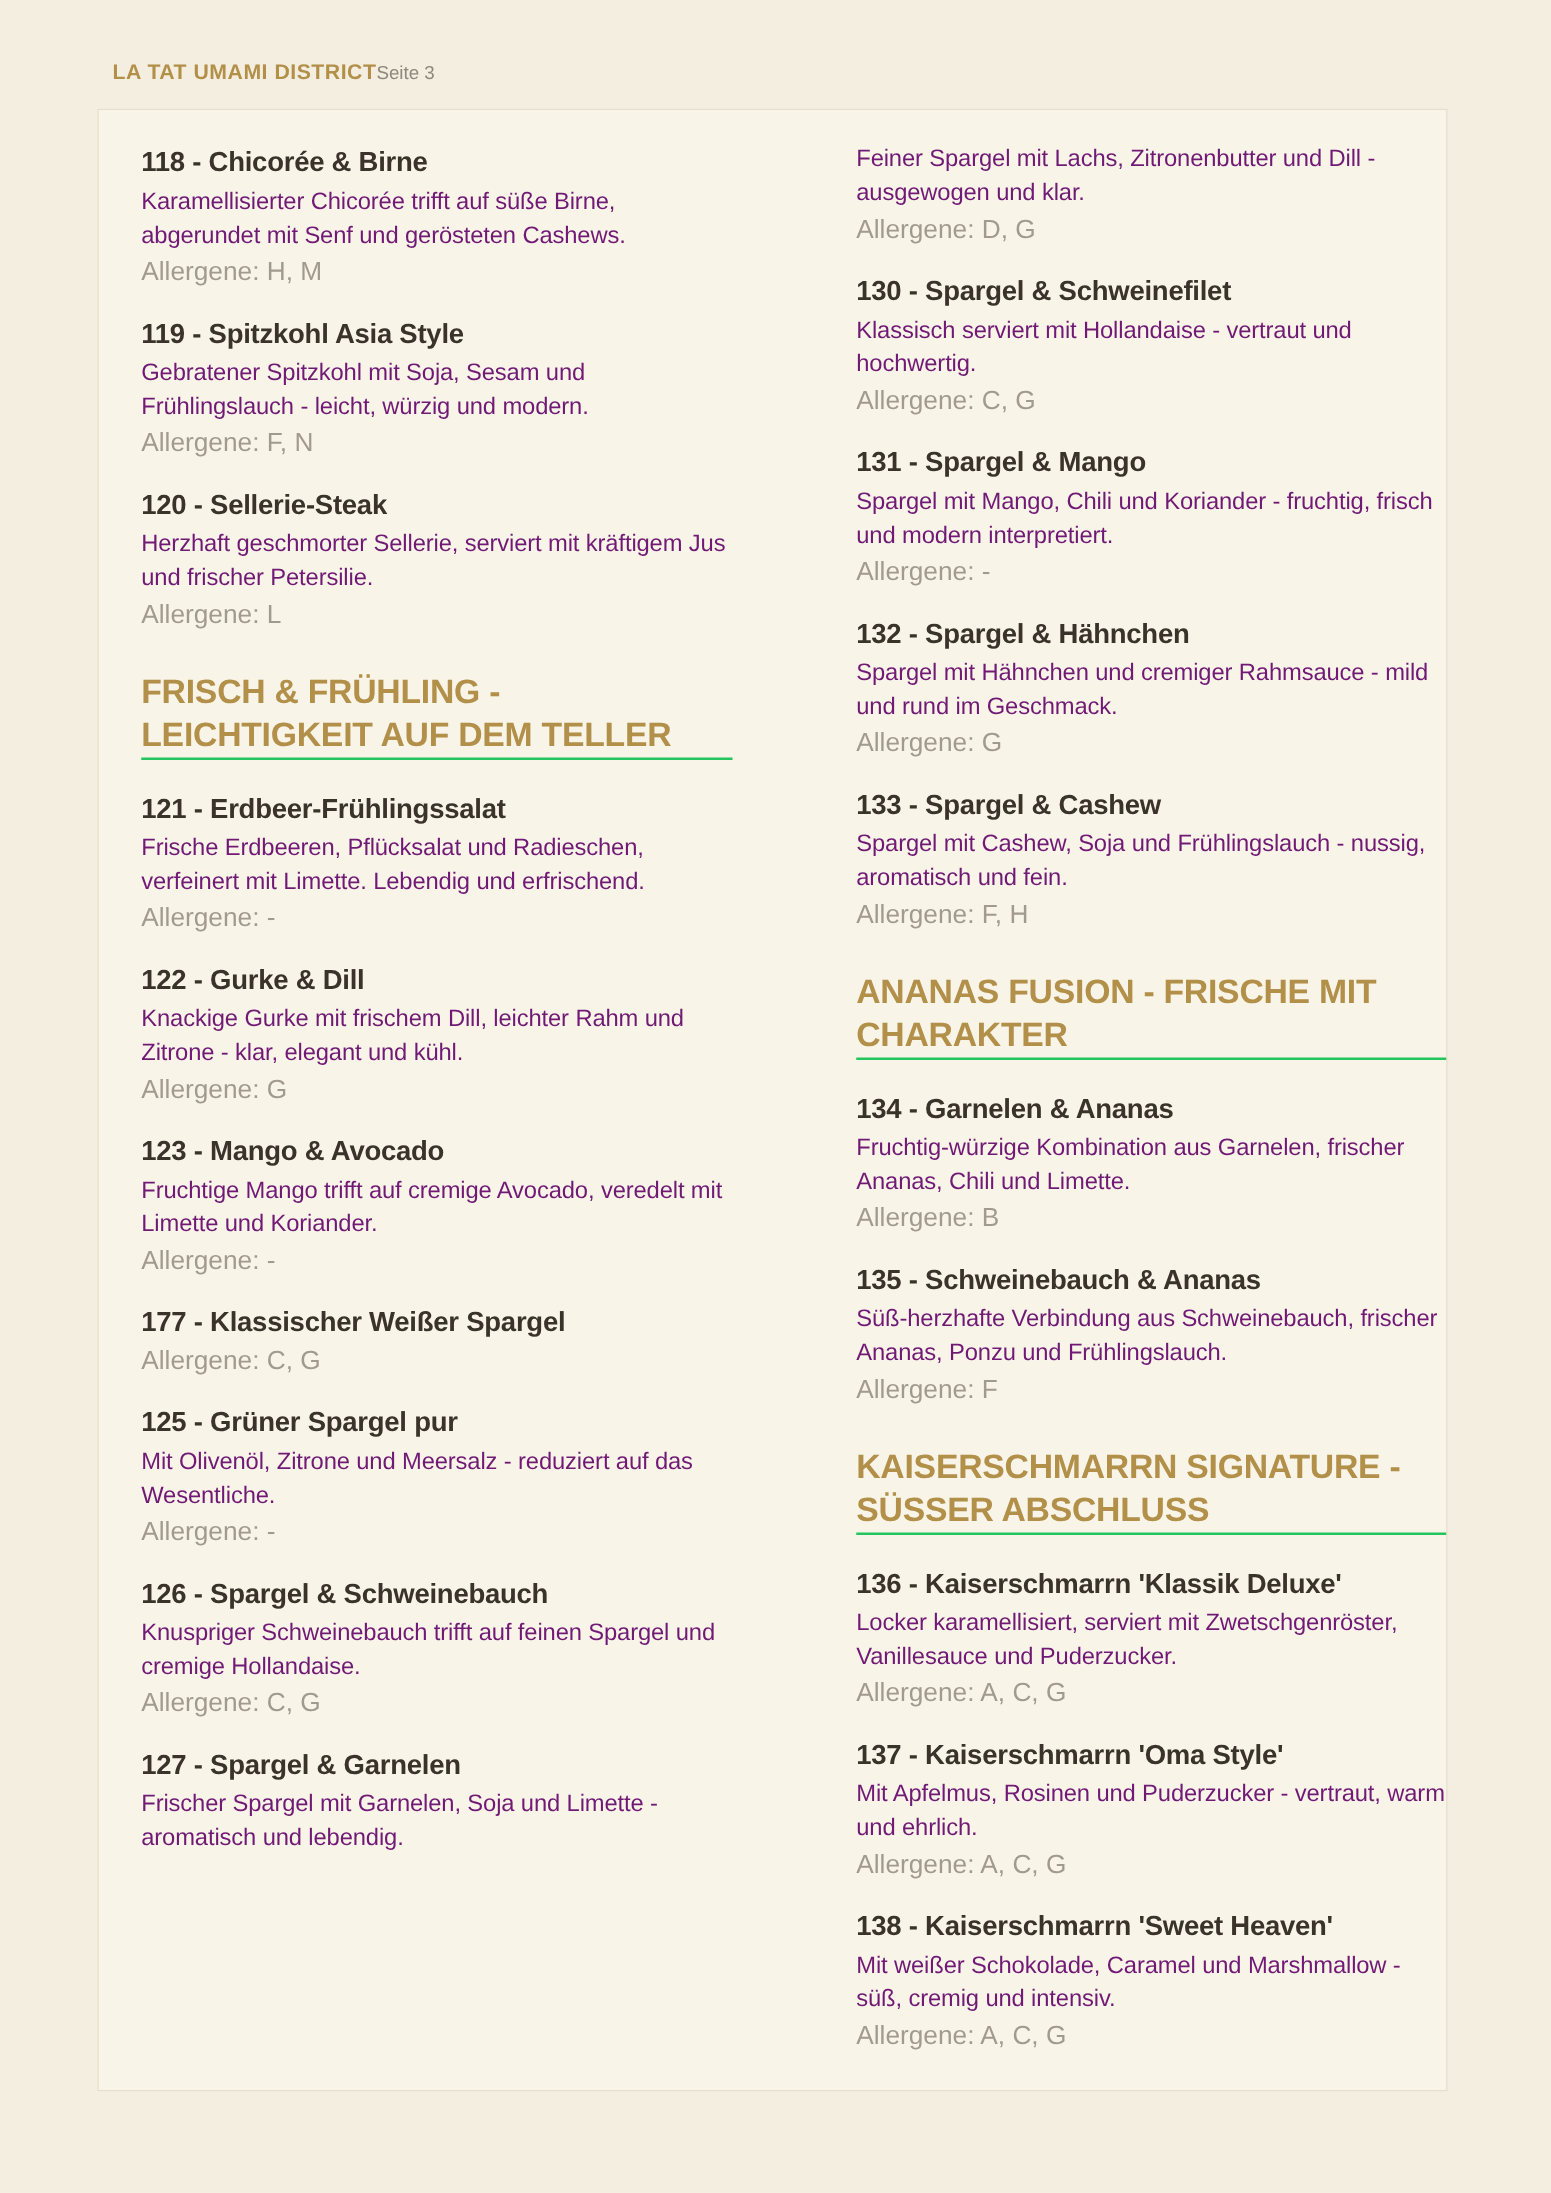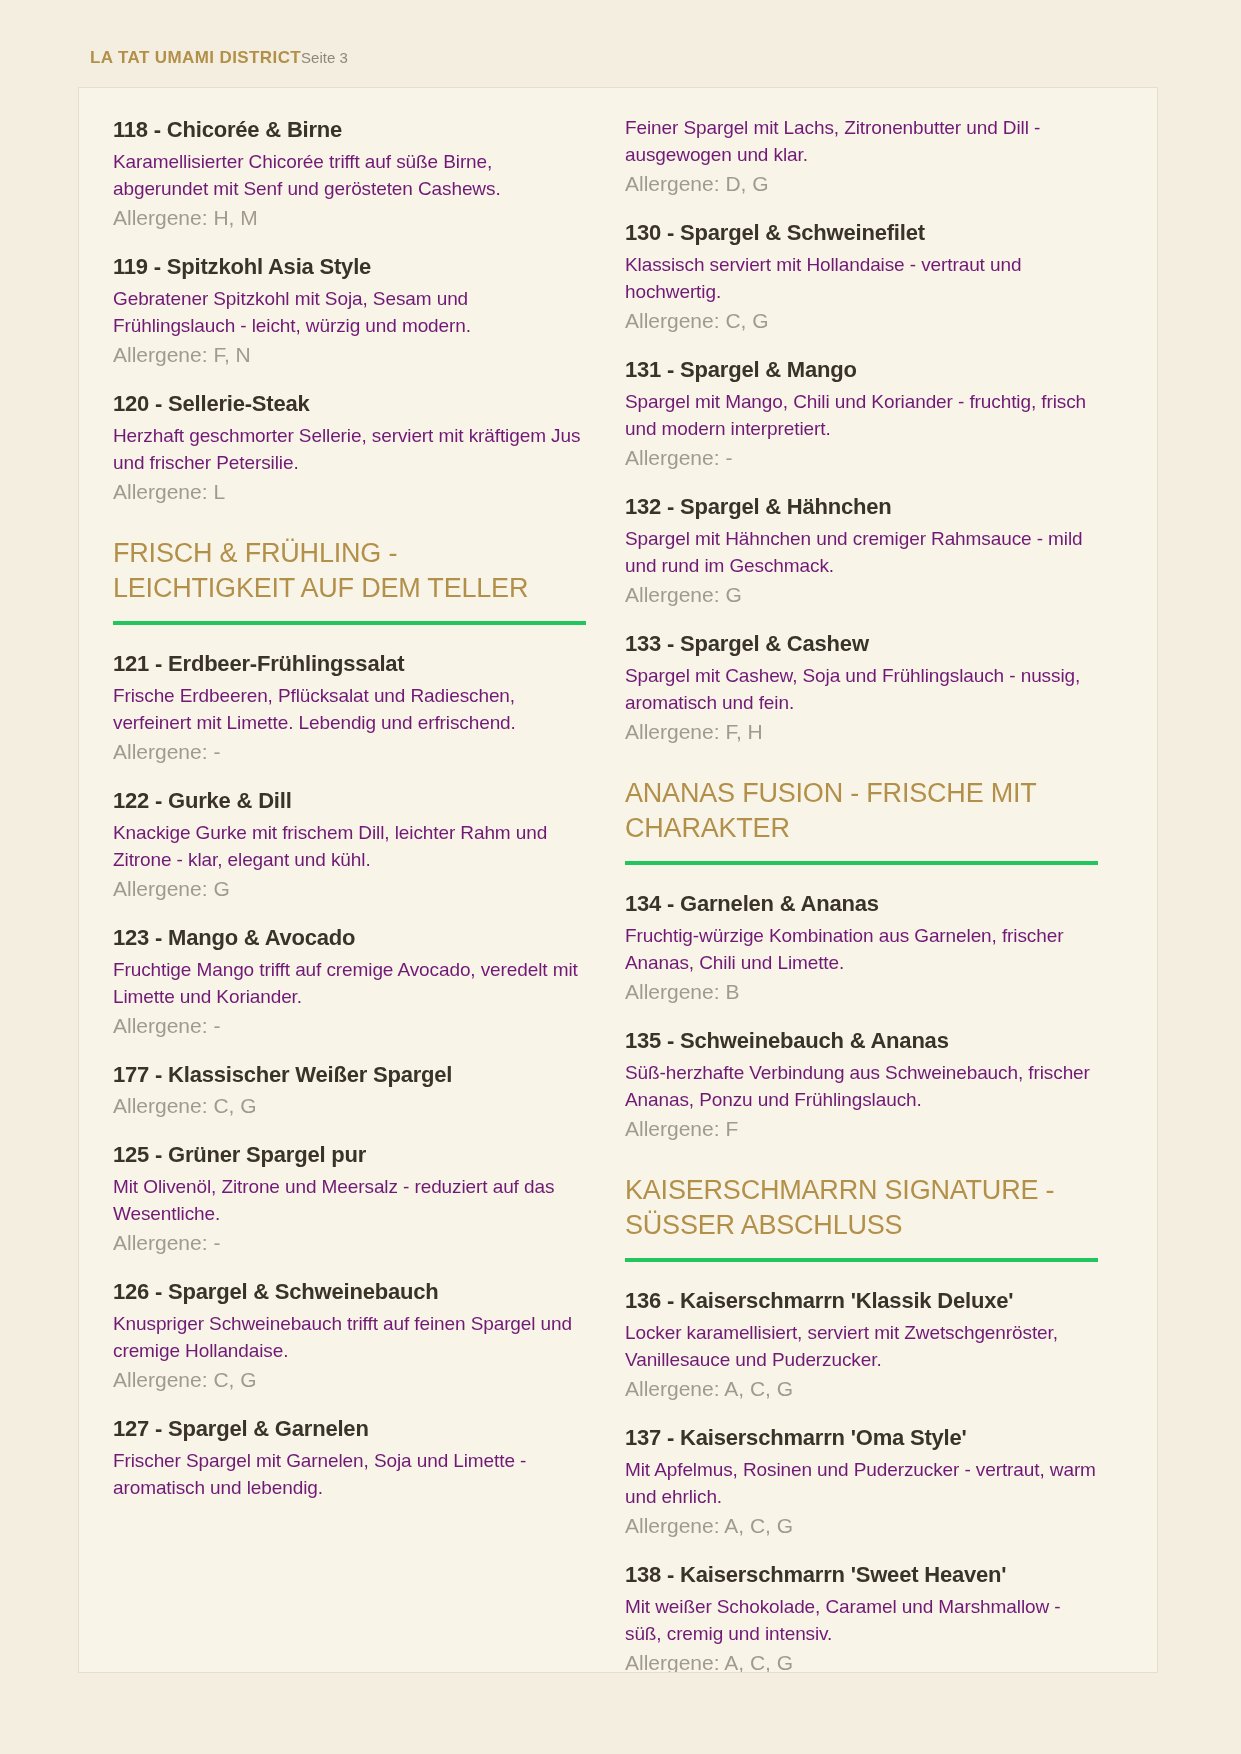--- a/index.html
+++ b/index.html
@@ -33,21 +33,21 @@
     margin: 19px 0 0 78px;
     width: 1080px;
     height: 1586px;
     background: var(--card-bg, #f9f4e8);
     border: 1px solid #e5decd;
     padding: 27px 33px 30px 34px;
     overflow: hidden;
   }
   .menu-columns {
     display: flex;
-    gap: 39px;
+    gap: 99px;
   }
   .menu-column {
     width: 473px;
     flex: 0 0 473px;
   }
 
   .menu-item { margin-bottom: 23px; }
   .item-title {
     font-size: 22px;
     font-weight: bold;
@@ -64,27 +64,26 @@
     letter-spacing: -0.1px;
   }
   .item-allergens {
     font-size: 21px;
     color: #a19b8e;
     line-height: 23px;
   }
 
   .section-title {
     font-size: 27px;
-    font-weight: normal;
+    font-weight: bold;
     color: var(--accent, #b29049);
     line-height: 35px;
     letter-spacing: -0.2px;
     margin: 33px 0 24px 0;
-    padding-bottom: 15px;
-    border-bottom: 4px solid #22c55e;
+    border-bottom: 2px solid #22c55e;
   }
 </style>
 </head>
 <body>
 
 <div class="page">
   <div class="page-header">
     <div class="brand">LA TAT UMAMI DISTRICT</div>
     <div class="page-number">Seite 3</div>
   </div>

